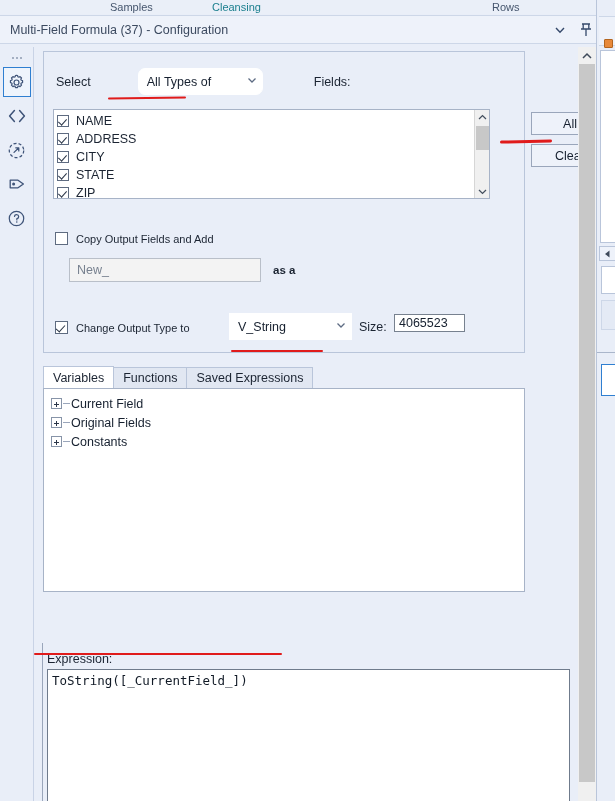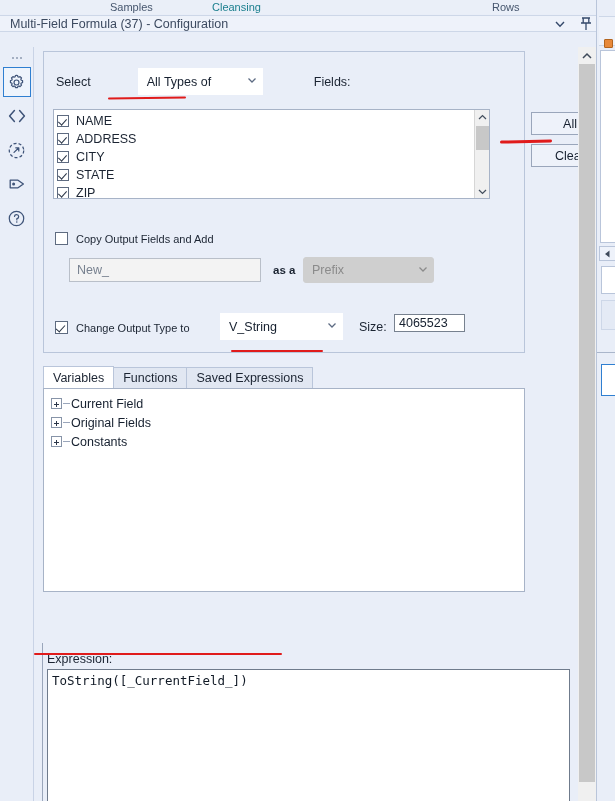--- a/index.html
+++ b/index.html
@@ -23,21 +23,21 @@
     position: absolute; bottom: 1px; font-size: 11px; color: #46566e;
     white-space: nowrap; line-height: 12px;
   }
   .top-strip .tsitem.accent { color: #1b7f8e; }
   .ts-samples { left: 110px; }
   .ts-cleansing { left: 212px; }
   .ts-rows { left: 492px; }
 
   
   .titlebar {
-    position: absolute; left: 0; top: 15px; width: 600px; height: 17px;
+    position: absolute; left: 0; top: 15px; width: 600px; height: 29px;
     background: #eef2fa; border: 1px solid #cdd7e8;
     border-left: none;
     display: flex; align-items: center;
   }
   .titlebar .title {
     margin-left: 10px; font-size: 12.5px; color: #3c4a60; white-space: nowrap;
   }
   .titlebar .tb-spacer { flex: 1; }
   .tb-icon {
     width: 26px; height: 28px; display: flex; align-items: center; justify-content: center;
@@ -80,21 +80,21 @@
     position: absolute; left: 12px; top: 16px; display: flex; align-items: center; gap: 33px;
   }
   .lbl { color: #1b2432; font-size: 12.5px; white-space: nowrap; }
   .combo {
     position: relative; height: 27px; background: #ffffff; border: 1px solid #ffffff;
     display: flex; align-items: center; padding: 0 4px 0 8px;
     color: #16202f; font-size: 12.5px;
   }
   .combo .cval { white-space: nowrap; }
   .combo .chev { margin-left: auto; padding-left: 14px; color: #5d6b83; }
-  .combo-types { width: 125px; margin-left: 14px; }
+  .combo-types { width: 125px; margin-left: 14px; border-radius: 7px; }
 
   .fields-lbl { margin-left: 18px; }
 
   
   .listbox {
     position: absolute; left: 9px; top: 57px; width: 437px; height: 90px;
     background: #ffffff; border: 1px solid #a7b3c7;
     display: flex;
   }
   .listbox .items { flex: 1; overflow: hidden; padding: 2px 0 0 3px; }
@@ -147,21 +147,21 @@
   .asa { position: absolute; left: 229px; top: 212px; font-weight: bold; font-size: 11.5px; color: #1b2432; }
   .combo-prefix {
     position: absolute; left: 259px; top: 205px; width: 131px; height: 26px;
     background: #cfcfcf; border: 1px solid #cfcfcf; border-radius: 3px;
     color: #8b8b8b;
   }
   .combo-prefix .chev { color: #8b8b8b; }
 
   .chk-type { left: 11px; top: 269px; }
   .combo-vstring {
-    position: absolute; left: 176px; top: 261px; width: 123px; height: 27px; align-items: center;
+    position: absolute; left: 185px; top: 261px; width: 123px; height: 27px; align-items: center;
   }
   .size-lbl { position: absolute; left: 315px; top: 268px; font-size: 12.5px; color: #1b2432; }
   .size-box {
     position: absolute; left: 350px; top: 262px; width: 71px; height: 18px;
     background: #ffffff; border: 1px solid #77818f;
     display: flex; align-items: center; padding-left: 4px;
     font-size: 12.5px; color: #16202f;
   }
 
   
@@ -403,28 +403,20 @@
 
       <div class="chk-row chk-copy">
         <span class="chk"></span>
         <span class="ctxt">Copy Output Fields and Add</span>
       </div>
 
       <div class="newfield">
         <span>New_</span>
       </div>
       <span class="asa">as a</span>
-      <div class="combo combo-prefix">
-        <span class="cval">Prefix</span>
-        <span class="chev">
-          <svg width="12" height="12" viewBox="0 0 12 12">
-              <path d="M2.5 4.5 L6 8 L9.5 4.5" fill="none" stroke="#8b8b8b" stroke-width="1.25"></path>
-            </svg>
-        </span>
-      </div>
 
       <div class="chk-row chk-type">
         <span class="chk checked"></span>
         <span class="ctxt">Change Output Type to</span>
       </div>
       <div class="combo combo-vstring">
         <span class="cval">V_String</span>
         <span class="chev">
           <svg width="12" height="12" viewBox="0 0 12 12">
               <path d="M2.5 4.5 L6 8 L9.5 4.5" fill="none" stroke="#5d6b83" stroke-width="1.25"></path>

